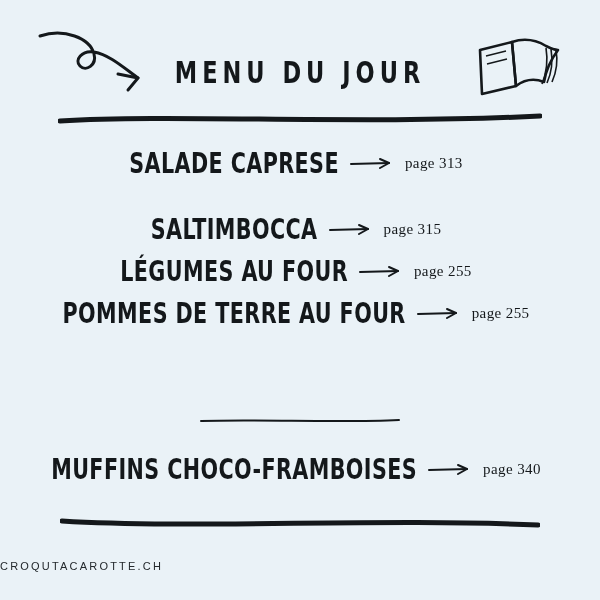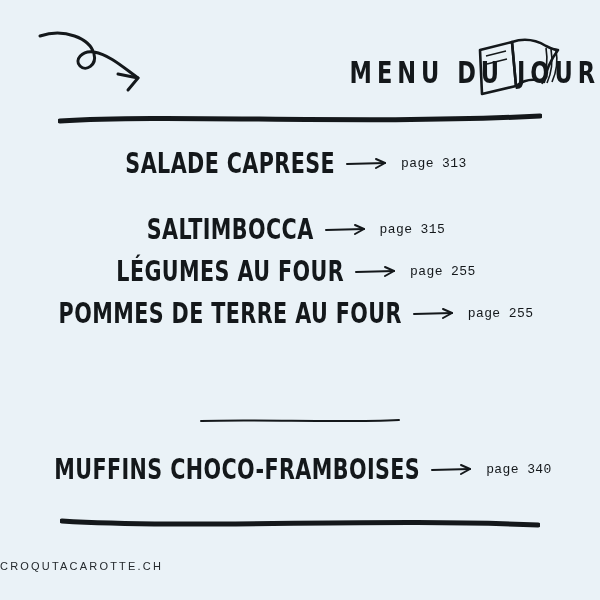--- a/index.html
+++ b/index.html
@@ -20,21 +20,21 @@
     height: 600px;
     box-sizing: border-box;
   }
 
   
   .header {
     position: absolute;
     top: 58px;
     left: 0;
     width: 600px;
-    text-align: right;
+    text-align: center;
   }
   .title {
     font-family: "DejaVu Sans Condensed", "Liberation Sans", sans-serif;
     font-size: 25px;
     font-weight: bold;
     letter-spacing: 5px;
     color: #14181b;
     text-transform: uppercase;
     transform: scaleY(1.18);
     display: inline-block;
@@ -105,22 +105,22 @@
     white-space: nowrap;
   }
   .arrow-sep {
     display: inline-block;
     width: 46px;
     height: 14px;
     margin: 0 10px;
     flex: none;
   }
   .page {
-    font-family: Liberation Mono, monospace;
-    font-size: 13px;
+    font-family: Liberation Serif, serif;
+    font-size: 15px;
     letter-spacing: 0.4px;
     color: #14181b;
     white-space: nowrap;
   }
 
   .gap-lg { height: 34px; }
   .gap-sm { height: 10px; }
 
   
   .footer {
@@ -223,21 +223,21 @@
       <span class="page">page 255</span>
     </div>
   </div>
 
   <div class="rule-mid">
     <svg viewBox="0 0 200 6" width="200" height="6" preserveAspectRatio="none">
       <path d="M1 3 C 60 1, 140 5, 199 2" fill="none" stroke="#14181b" stroke-width="2" stroke-linecap="round"></path>
     </svg>
   </div>
 
-  <div class="menu" style="top:456px;padding-left:7px;">
+  <div class="menu" style="top:456px;">
     <div class="menu-row">
       <span class="dish">Muffins choco-framboises</span>
       <span class="arrow-sep">
         <svg viewBox="0 0 46 14" width="46" height="14">
           <path d="M2 8 L40 7" fill="none" stroke="#14181b" stroke-width="2" stroke-linecap="round"></path>
           <path d="M40 7 L31 3 M40 7 L31 12" fill="none" stroke="#14181b" stroke-width="2" stroke-linecap="round"></path>
         </svg>
       </span>
       <span class="page">page 340</span>
     </div>

